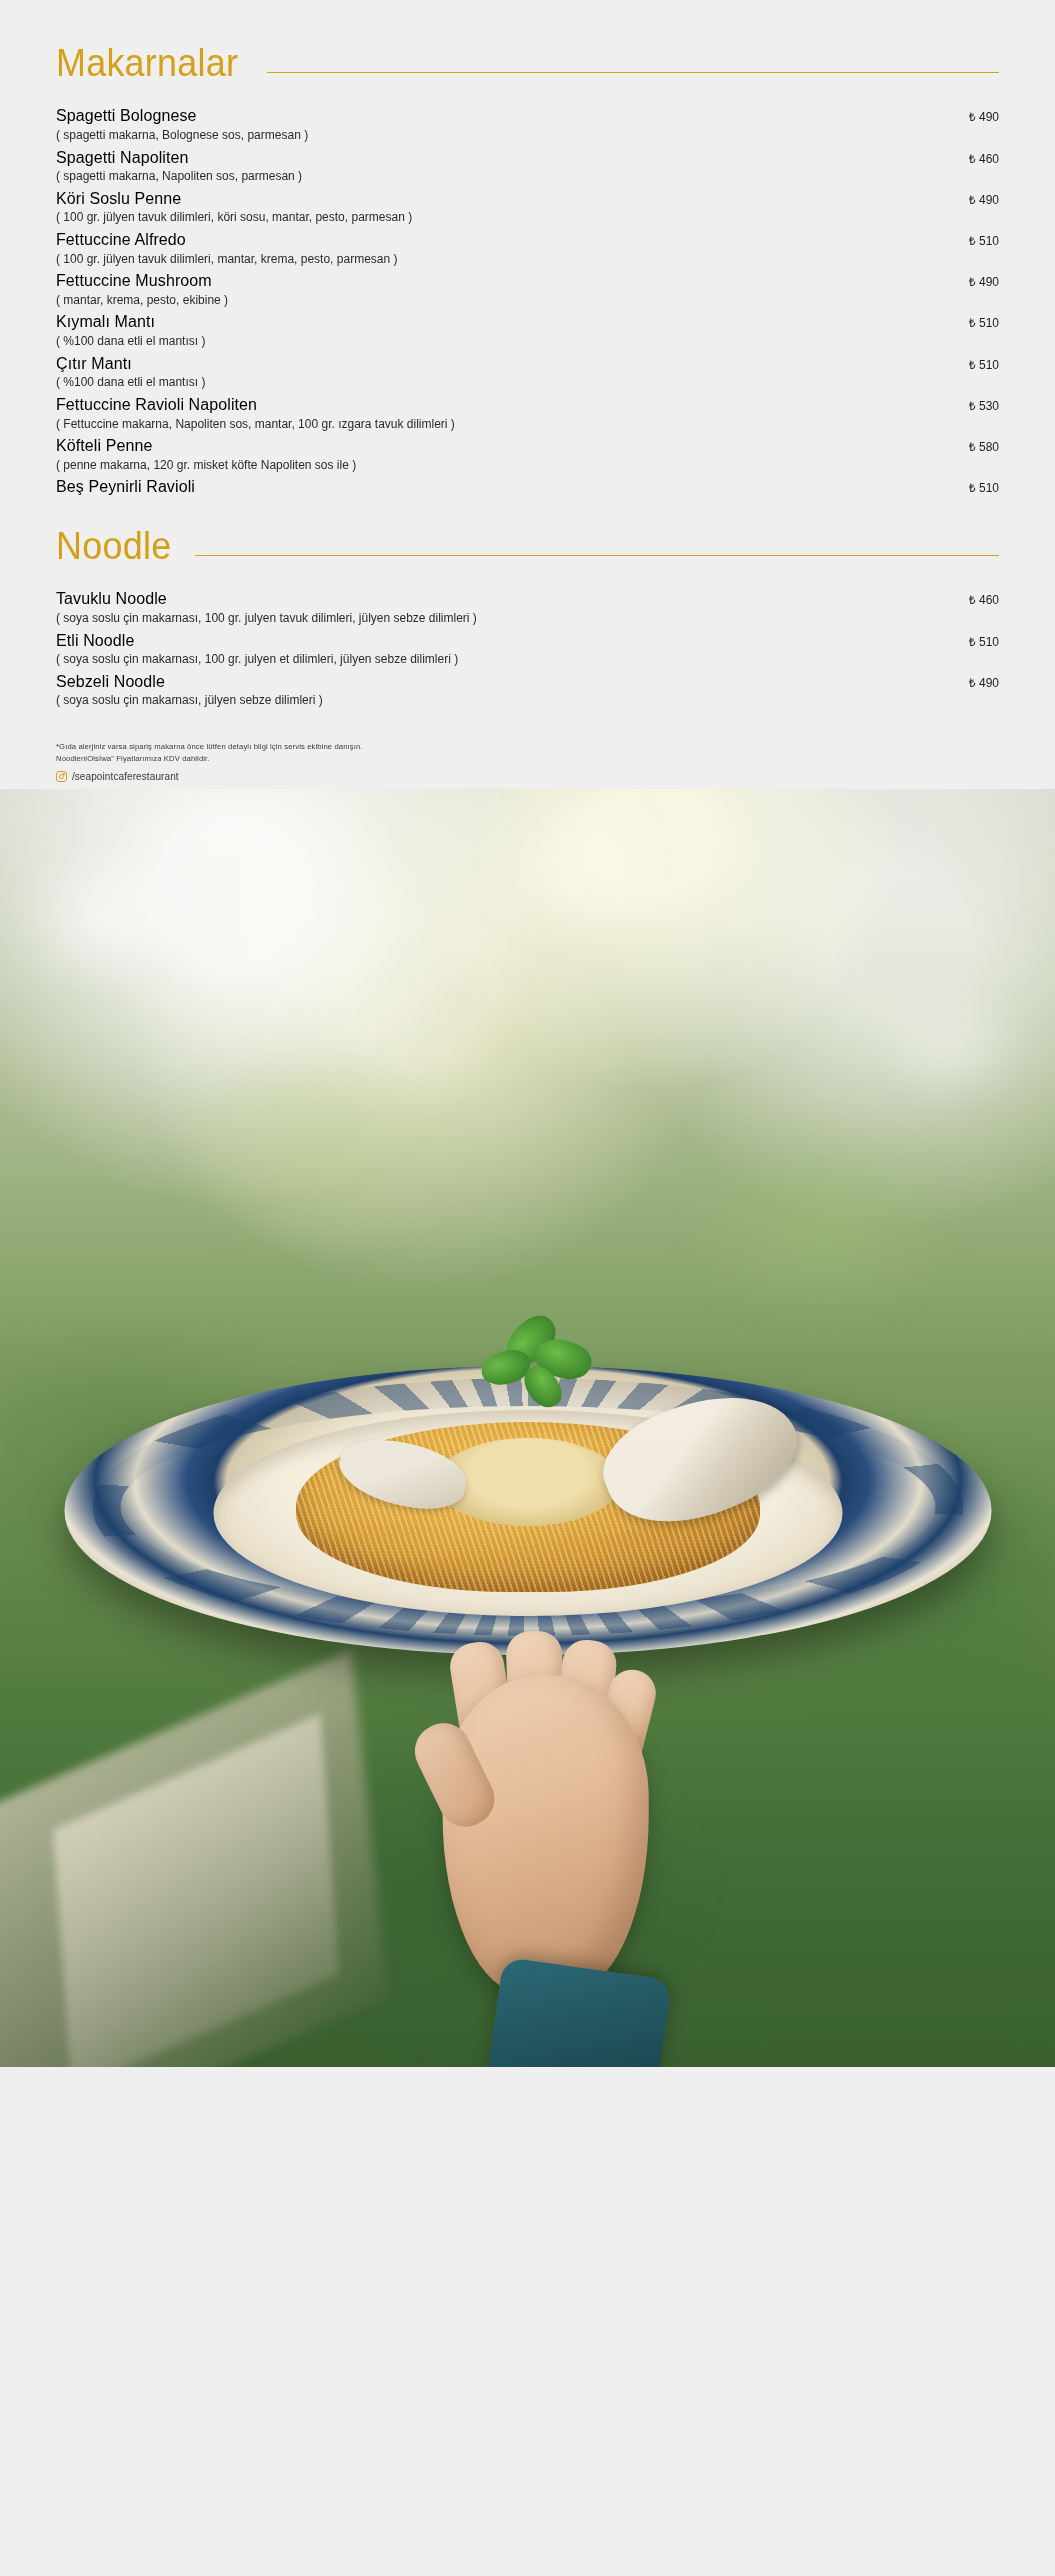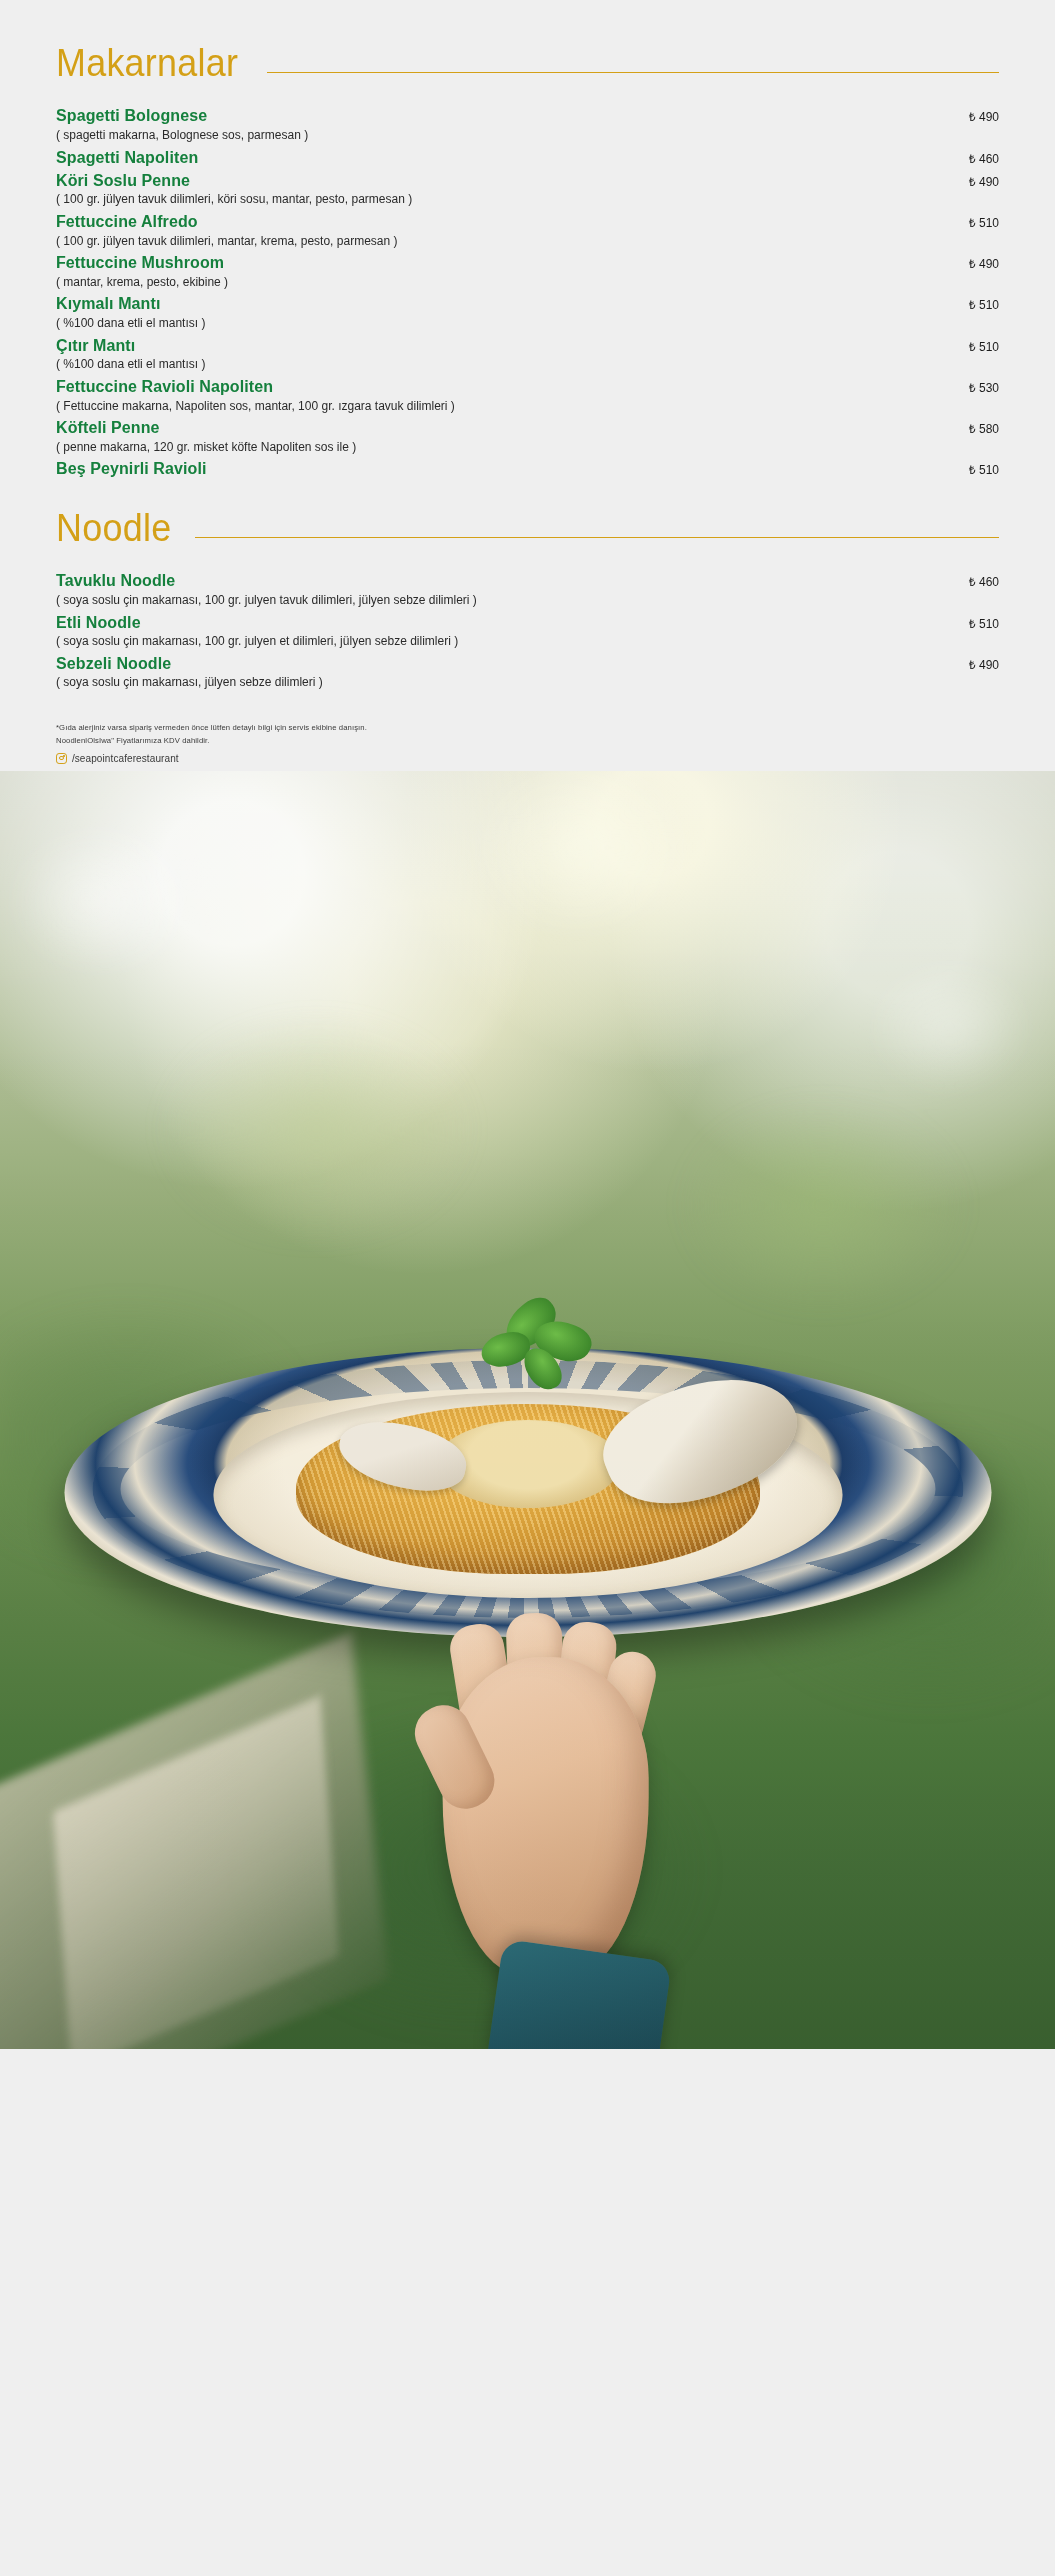--- a/index.html
+++ b/index.html
@@ -58,22 +58,22 @@
   .item {
     margin-bottom: 2.1px;
   }
   .item-row {
     display: flex;
     align-items: baseline;
     justify-content: space-between;
   }
   .item-name {
     font-size: 16px;
-    font-weight: bold;
-    color: #15803d;
+    font-weight: normal;
+    color: #000000;
     letter-spacing: 0.1px;
     line-height: 1.32;
   }
   .item-price {
     font-size: 12px;
     font-weight: 400;
     color: #1c1c1c;
     white-space: nowrap;
     padding-left: 15.5px;
     line-height: 1.32;
@@ -409,20 +409,21 @@
             <div class="item-price">₺ 490</div>
           </div>
           <div class="item-desc">( spagetti makarna, Bolognese sos, parmesan )</div>
         </div>
 
         <div class="item">
           <div class="item-row">
             <div class="item-name">Spagetti Napoliten</div>
             <div class="item-price">₺ 460</div>
           </div>
+          <div class="item-desc">( spagetti makarna, Napoliten sos, parmesan )</div>
         </div>
 
 
         <div class="item">
           <div class="item-row">
             <div class="item-name">Köri Soslu Penne</div>
             <div class="item-price">₺ 490</div>
           </div>
           <div class="item-desc">( 100 gr. jülyen tavuk dilimleri, köri sosu, mantar, pesto, parmesan )</div>
         </div>
@@ -515,21 +516,21 @@
             <div class="item-name">Sebzeli Noodle</div>
             <div class="item-price">₺ 490</div>
           </div>
           <div class="item-desc">( soya soslu çin makarnası, jülyen sebze dilimleri )</div>
         </div>
 
       </div>
     </div>
 
     <div class="footnotes">
-      <div class="footnote">*Gıda alerjiniz varsa sipariş vermeden önce lütfen detaylı bilgi için servis ekibine danışın.</div>
+      <div class="footnote">*Gıda alerjiniz varsa sipariş makarna önce lütfen detaylı bilgi için servis ekibine danışın.</div>
       <div class="footnote">NoodlenlOlsIwa" Fiyatlarımıza KDV dahildir.</div>
       <div class="social">
         <span class="ig-icon"></span>
         <span class="social-handle">/seapointcaferestaurant</span>
       </div>
     </div>
   </div>
 
   <div class="photo">
     <div class="sky"></div>

